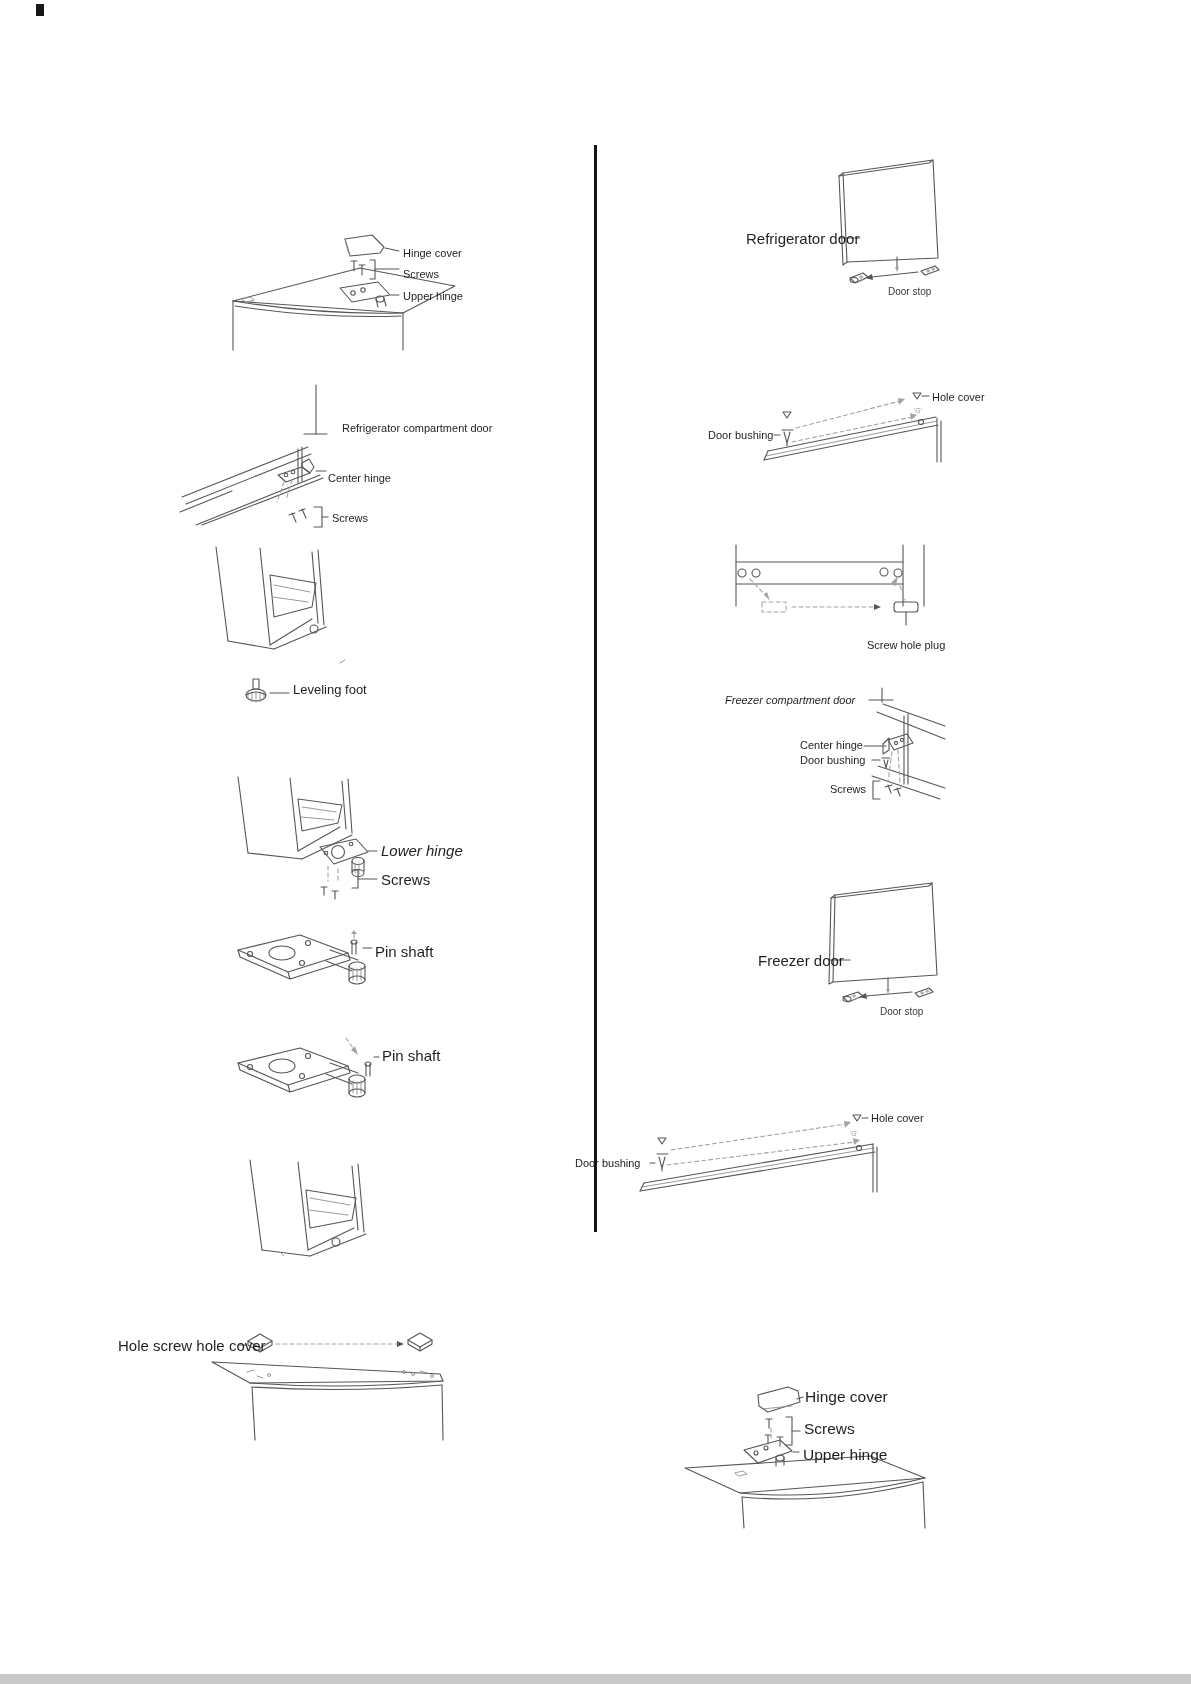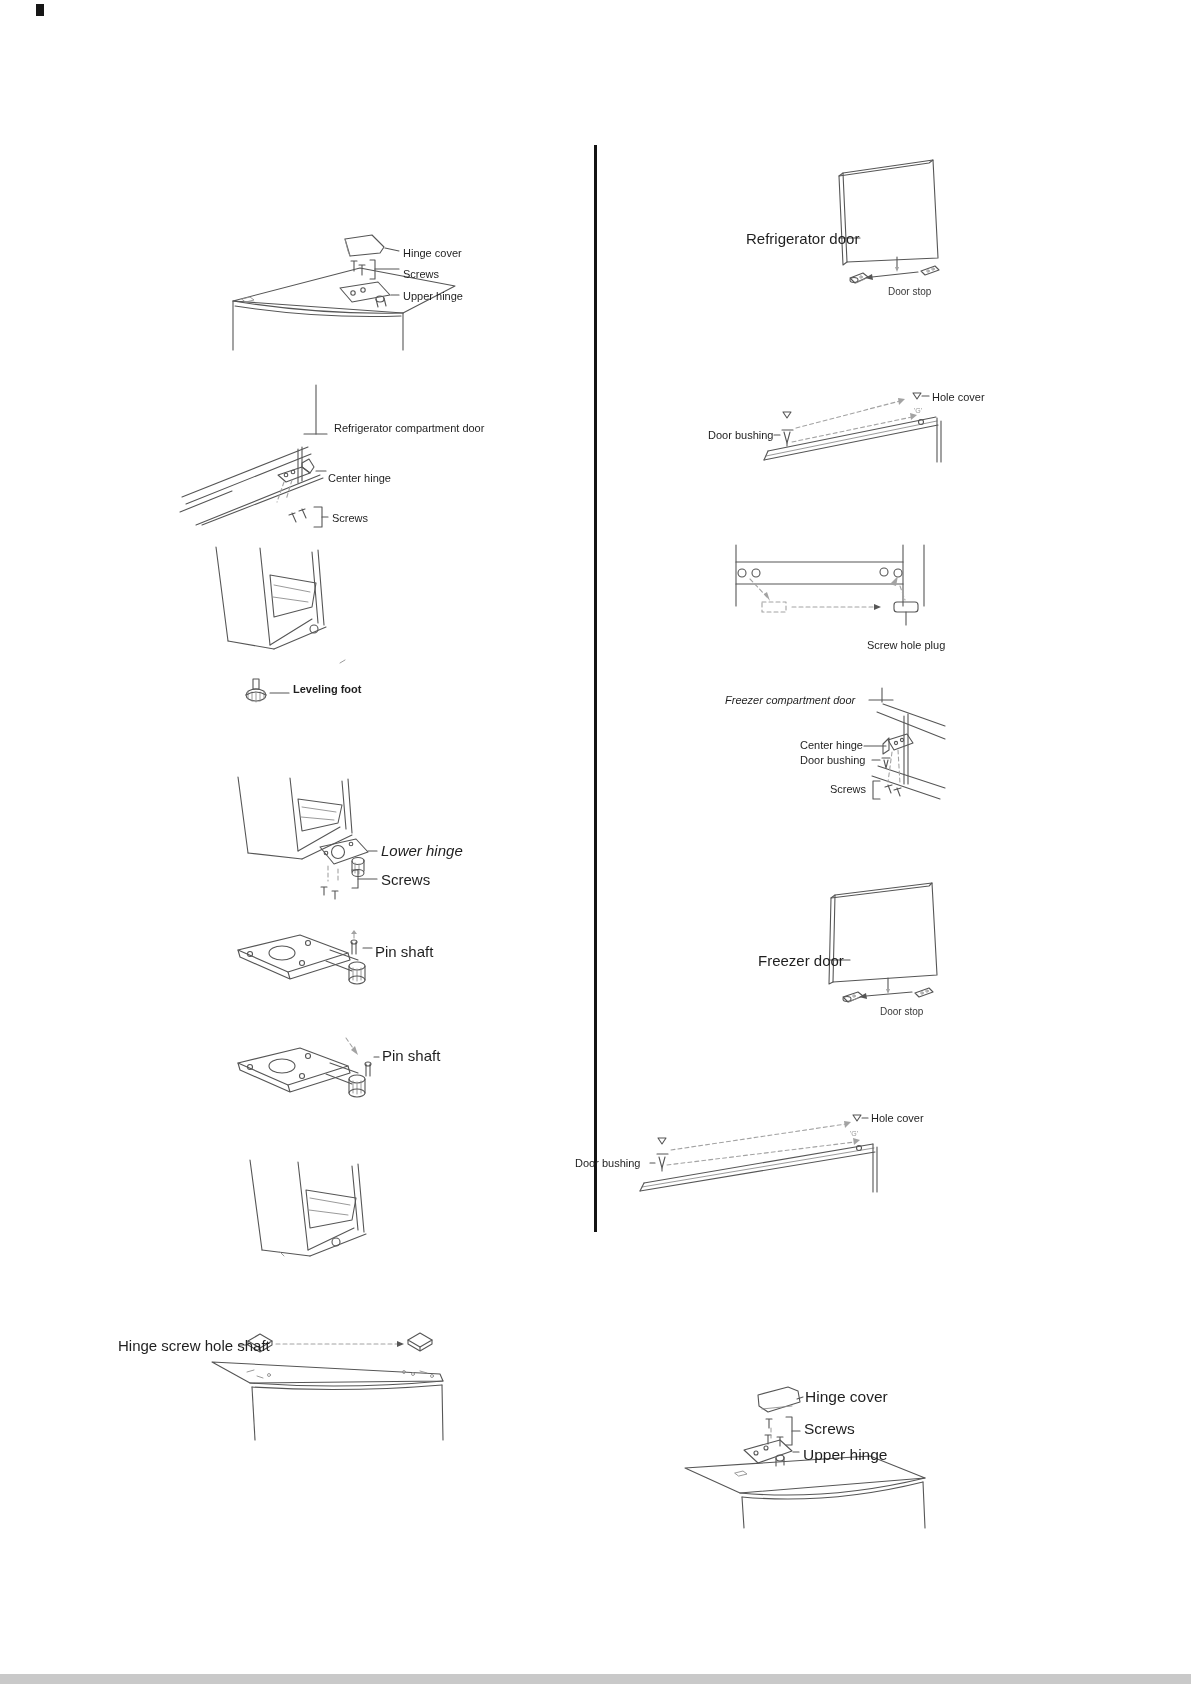--- a/index.html
+++ b/index.html
@@ -11,21 +11,21 @@
   .art .d{stroke:#a3a3a3;stroke-dasharray:4 3;}
   .art .fg{fill:#a3a3a3;stroke:none;}
   .art .fd{fill:#565656;stroke:none;}
   .art .thin{stroke:#8f8f8f;stroke-width:0.9;}
   .lbl{position:absolute;white-space:nowrap;font-size:11px;line-height:1;color:#1f1f1f;
        transform:translateY(-50%);}
   .lbl-md{font-size:15px;}
   .lbl-lg{font-size:15.5px;}
   .lbl-sm{font-size:10px;color:#3a3a3a;}
   .lbl-tiny{font-size:7px;color:#979797;}
-  .lbl-b{font-weight:700;font-size:11px;}
+  .lbl-b{font-weight:400;font-size:13px;}
   #divider{position:absolute;left:594px;top:145px;width:2.5px;height:1087px;background:#141414;}
   #corner-mark{position:absolute;left:36px;top:4px;width:8px;height:12px;background:#161616;}
   #footer-bar{position:absolute;left:0;top:1674px;width:1191px;height:10px;background:#c9c9c9;}
 </style>
 </head>
 <body>
 
 <div id="page">
 
   <div id="corner-mark"></div>
@@ -73,21 +73,21 @@
       <polygon points="122,78 129,74 134,82 130,88 122,82"></polygon>
       <circle cx="106" cy="90" r="1.8"></circle>
         <circle cx="113" cy="87" r="1.8"></circle>
       <path class="d" d="M104,97 l-7,20 M112,95 l-6,20"></path>
       <path d="M112,128 l4,9 M109,130 l6,-2"></path>
       <path d="M122,124 l4,9 M119,126 l6,-2"></path>
       <path d="M142,122 h-8 M142,122 v20 M142,142 h-8"></path>
       <path d="M142,132 h6"></path>
       <path d="M136,86 H146"></path>
     </svg>
-    <span class="lbl" style="left:154px;top:43px;">Refrigerator compartment door</span>
+    <span class="lbl" style="left:162px;top:43px;">Refrigerator compartment door</span>
     <span class="lbl" style="left:148px;top:93px;">Center hinge</span>
     <span class="lbl" style="left:152px;top:133px;">Screws</span>
   </div>
 
   <div class="fig" style="left:190px;top:545px;width:290px;height:170px;">
     <svg class="art" width="290" height="170" viewBox="0 0 290 170">
       <path d="M26,2 L38,96"></path>
       <path d="M70,3 L80,100"></path>
       <path d="M128,5 L134,80"></path>
       <path d="M122,7 L128,78"></path>
@@ -211,21 +211,21 @@
       <path d="M157,57 Q250,63 347,55"></path>
       <path d="M157,57 L160,110"></path>
       <path d="M347,55 L348,110"></path>
       <path class="thin" d="M152,42 l7,-2 M162,46 l6,2"></path>
       <circle class="thin" cx="174" cy="45" r="1.5"></circle>
       <circle class="thin" cx="309" cy="42" r="1.5"></circle>
         <circle class="thin" cx="318" cy="44" r="1.5"></circle>
       <path class="thin" d="M325,41 l7,2"></path>
       <circle class="thin" cx="337" cy="46" r="1.5"></circle>
     </svg>
-    <span class="lbl lbl-md" style="left:23px;top:15px;">Hinge screw hole shaft</span>
+    <span class="lbl lbl-md" style="left:23px;top:15px;">Hole screw hole cover</span>
   </div>
 
   <div class="fig" style="left:675px;top:140px;width:270px;height:160px;">
     <svg class="art" width="270" height="160" viewBox="0 0 270 160">
       <polygon points="168,33 258,20 263,118 172,122"></polygon>
       <path d="M168,33 L164,36 L168,125 L172,122"></path>
       <path d="M164,36 L254,23 L258,20"></path>
       <path d="M164,98 H185"></path>
       <path d="M222,117 V129"></path>
       <polygon class="fg" points="220,127 222,132 224,127"></polygon>

